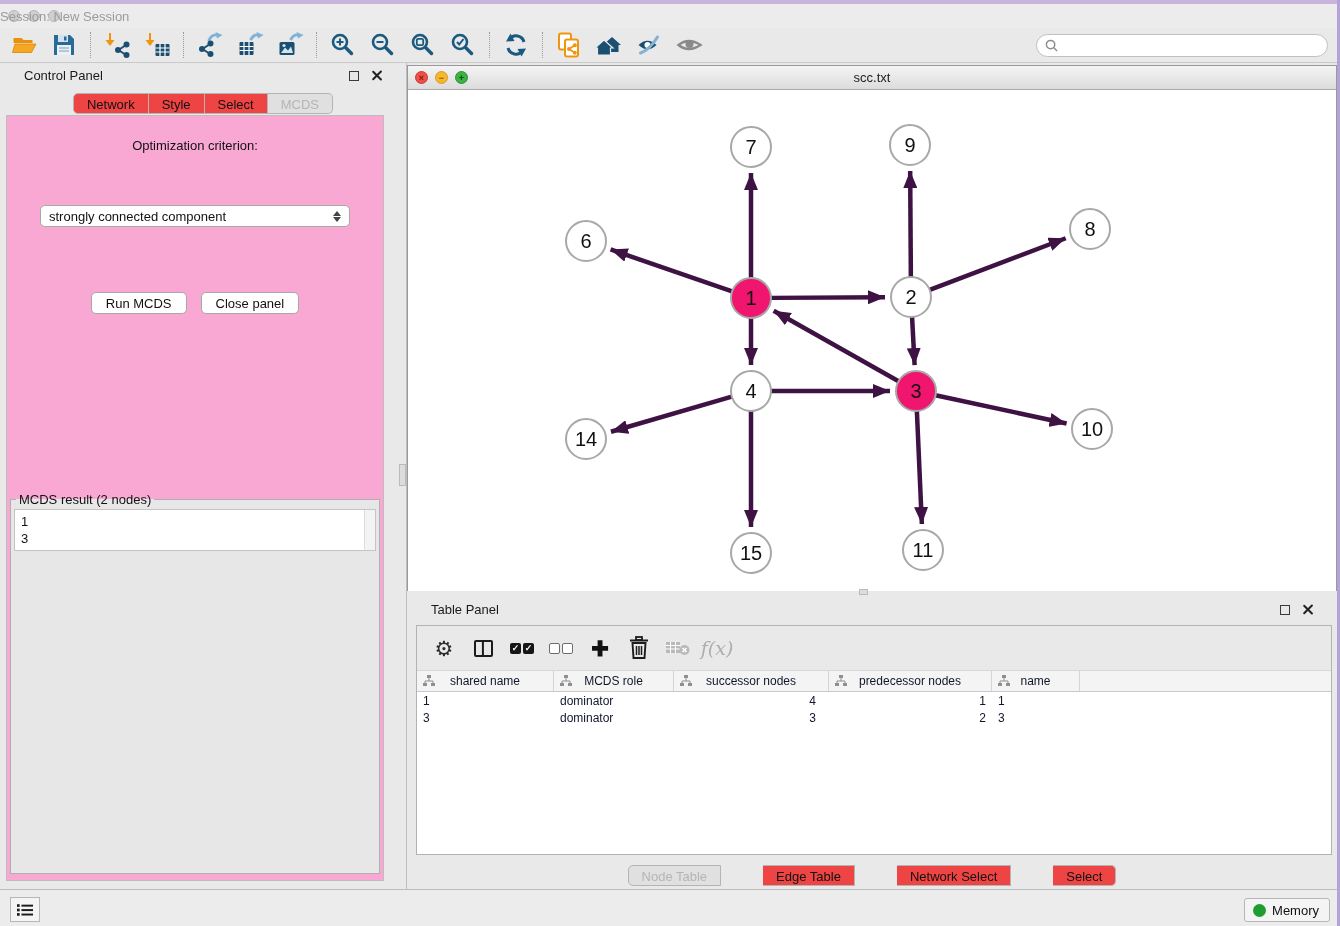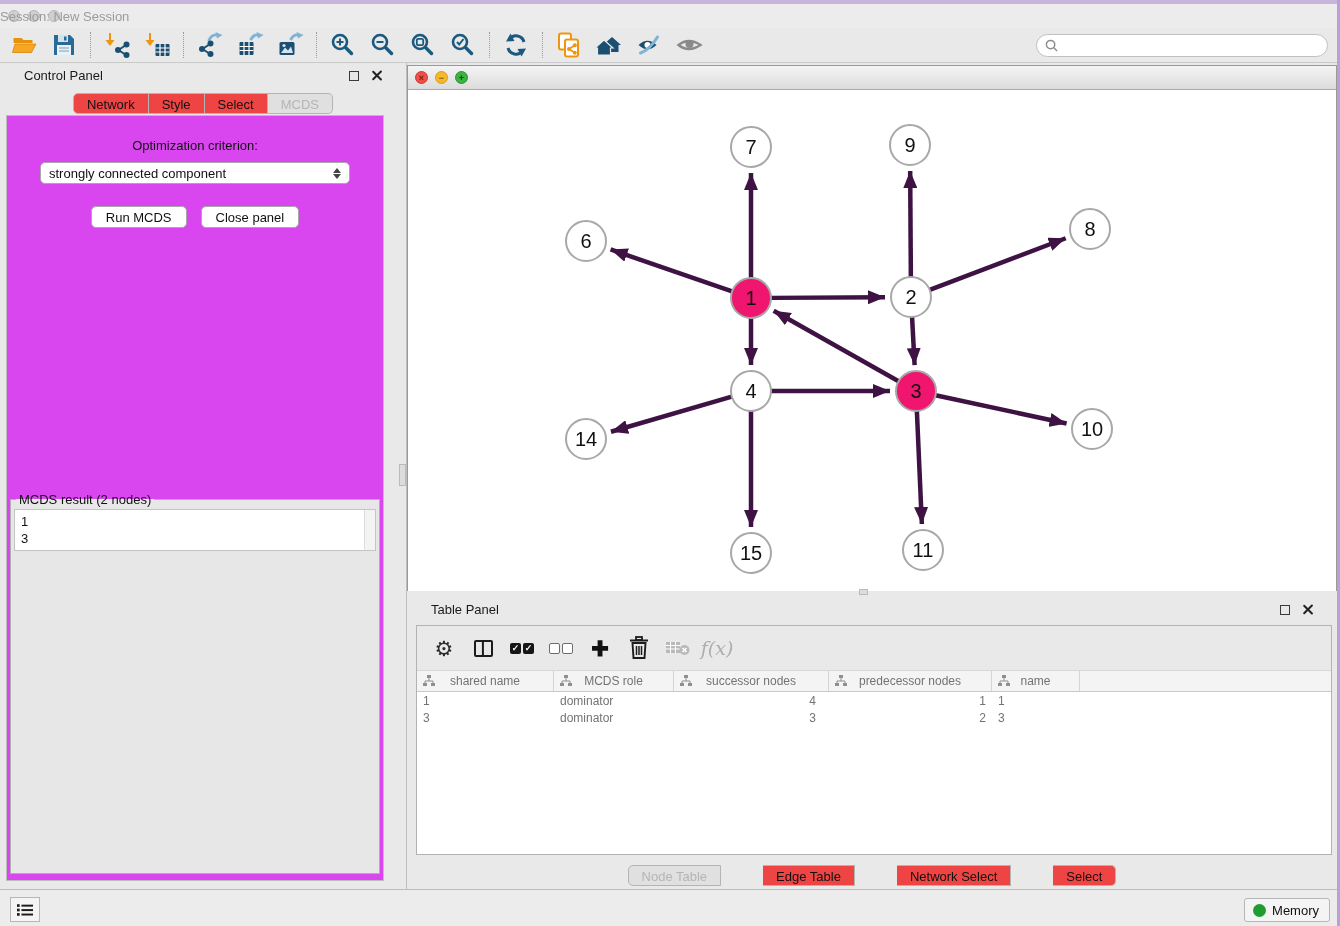--- a/index.html
+++ b/index.html
@@ -47,22 +47,22 @@
     font-size:13px;color:#111;cursor:default;box-sizing:border-box;}
   .seg:not(:first-child){border-left:none;}
   .seg:first-child{border-radius:5px 0 0 5px;}
   .seg:last-child{border-radius:0 5px 5px 0;}
   .seg.active{background:#e0e0e0;color:#b5b5b5;}
 
   
   .control-panel{position:absolute;left:0;top:63px;width:407px;height:826px;background:#e9e9e9;
     border-right:1px solid #bdbdbd;box-sizing:border-box;}
   .cp-tabs{position:absolute;left:0;top:30px;width:100%;}
-  .cp-box{position:absolute;left:6px;top:52px;width:378px;height:766px;background:#d946ef;
-    border:1px solid #bdbdbd;box-sizing:border-box;display:flex;flex-direction:column;align-items:center;}
+  .cp-box{position:absolute;left:6px;top:52px;width:378px;height:766px;background:#f9a8d4;
+    border:1px solid #bdbdbd;box-sizing:border-box;display:flex;flex-direction:column;align-items:center;gap:43px;}
   .opt-label{margin-top:22px;font-size:13px;color:#111;}
   .selectbox{margin-top:9px;width:310px;height:22px;background:#fff;border:1px solid #a8a8a8;border-radius:5px;
     display:flex;align-items:center;font-size:13px;color:#111;padding:0 8px;box-sizing:border-box;}
   .selectbox .sel-label{flex:1;}
   .chevrons{display:flex;flex-direction:column;align-items:center;gap:1px;}
   .chev-up{width:0;height:0;border-left:4px solid transparent;border-right:4px solid transparent;border-bottom:5px solid #444;}
   .chev-dn{width:0;height:0;border-left:4px solid transparent;border-right:4px solid transparent;border-top:5px solid #444;}
   .cp-buttons{margin-top:22px;display:flex;gap:14px;}
   .cp-btn{height:22px;padding:0 14px;background:#fff;border:1px solid #a8a8a8;border-radius:5px;
     font-size:13px;color:#111;font-family:"Liberation Sans",sans-serif;cursor:default;}
@@ -105,21 +105,21 @@
   .gear-glyph{font-size:21px;color:#2b2b2b;line-height:1;}
   .plus-glyph{font-size:21px;font-weight:bold;color:#111;line-height:1;}
   .fx-glyph{font-family:"DejaVu Serif",serif;font-style:italic;font-size:19px;color:#adadad;}
   .split-ico{width:19px;height:17px;border:2.2px solid #1c1c1c;border-radius:2px;box-sizing:border-box;position:relative;}
   .split-ico:after{content:"";position:absolute;left:50%;top:0;width:2.2px;height:100%;background:#1c1c1c;transform:translateX(-50%);}
   .cb-pair{display:flex;gap:2px;}
   .cb{width:11px;height:11px;border-radius:2px;box-sizing:border-box;display:flex;align-items:center;justify-content:center;}
   .cb.on{background:#161616;color:#fff;font-size:9px;font-weight:bold;}
   .cb.off{border:1.6px solid #6d6d6d;background:#fff;}
 
-  .tp-table{font-size:12px;color:#737373;}
+  .tp-table{font-size:12px;color:#0f172a;}
   .tp-hrow{display:flex;height:20px;background:#f4f4f4;border-top:1px solid #d7d7d7;border-bottom:1px solid #c9c9c9;}
   .tp-th{position:relative;display:flex;align-items:center;justify-content:center;border-right:1px solid #d4d4d4;box-sizing:border-box;}
   .tp-th .tree-ico{position:absolute;left:6px;top:4px;}
   .tp-trow{display:flex;height:17px;align-items:center;}
   .tp-td{box-sizing:border-box;padding:0 6px;overflow:hidden;white-space:nowrap;}
   .tp-td.r{text-align:right;}
   .tp-tabs{position:absolute;left:0;top:268px;width:100%;gap:42px;}
 
   
   .statusbar{position:absolute;left:0;top:889px;width:100%;height:37px;background:#ececec;
@@ -330,20 +330,21 @@
 
   <div class="v-handle"></div>
 
   <div class="right-col">
 
     <div class="net-window">
       <div class="net-titlebar">
         <span class="nt-dot nt-red">×</span>
         <span class="nt-dot nt-yellow">−</span>
         <span class="nt-dot nt-green">+</span>
+        <div class="net-title">scc.txt</div>
       </div>
       <div class="net-canvas" id="net-canvas">
           <svg width="928" height="501">
             <defs>
               <marker id="arw" markerUnits="userSpaceOnUse" markerWidth="17" markerHeight="14" refX="17" refY="7" orient="auto">
                 <path d="M0,0 L17,7 L0,14 Z" fill="#3F1244"></path>
               </marker>
             </defs>
             <line x1="343" y1="188" x2="343" y2="83" stroke="#3F1244" stroke-width="4.5" marker-end="url(#arw)"></line>
             <line x1="324.09619589063936" y1="201.46959494403905" x2="202.5749453421688" y2="159.48952657274924" stroke="#3F1244" stroke-width="4.5" marker-end="url(#arw)"></line>

